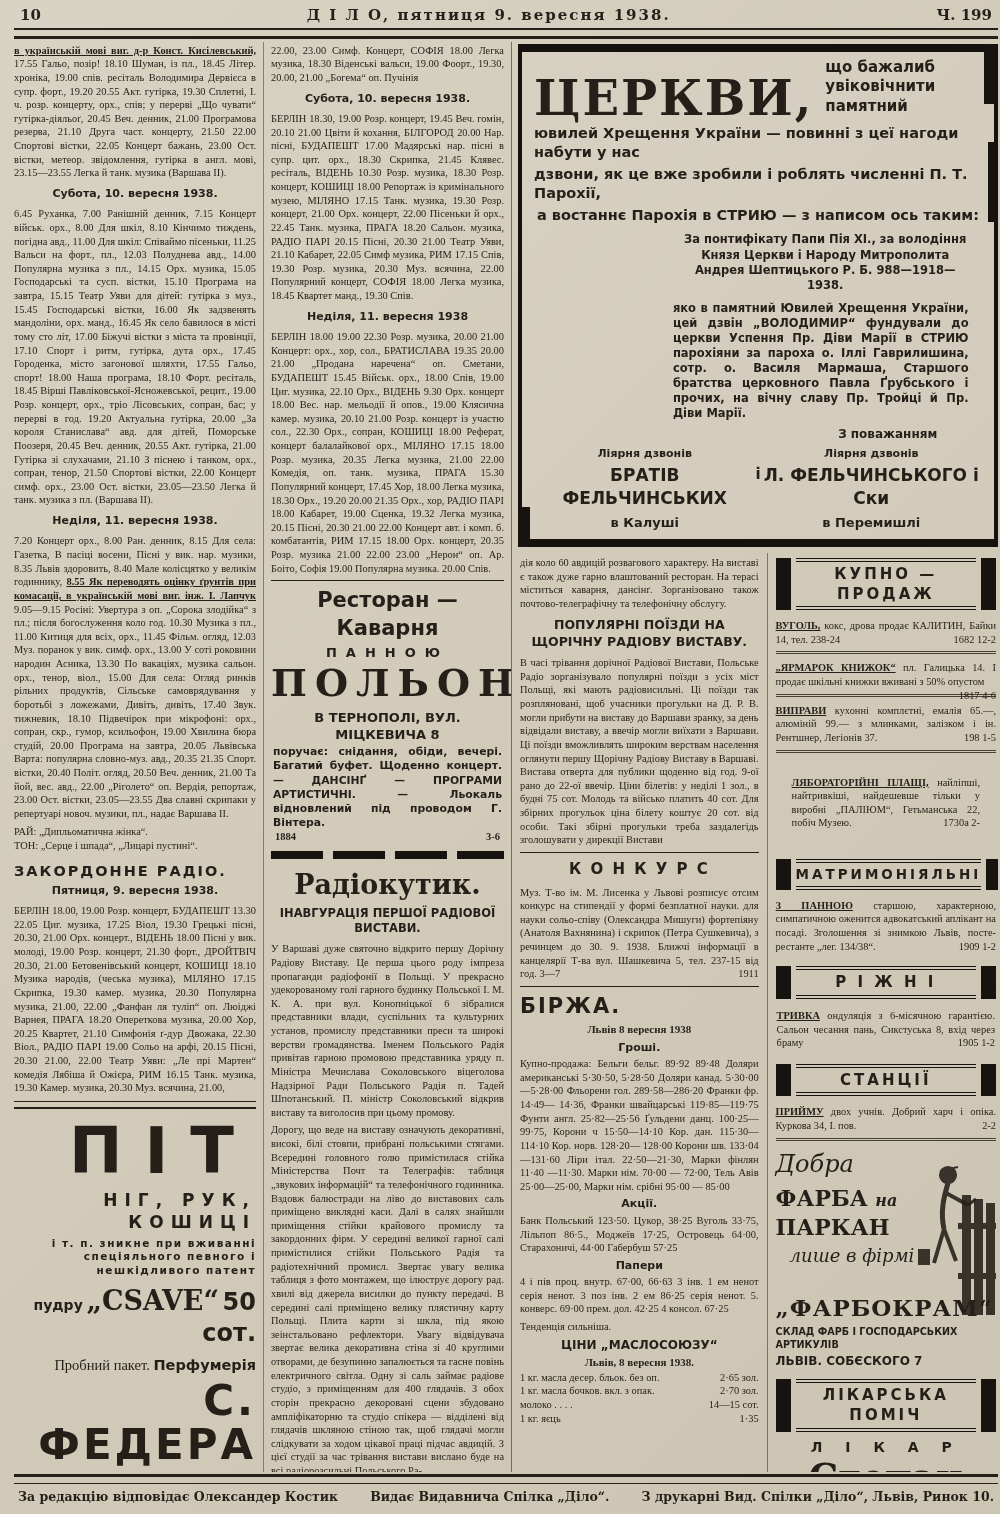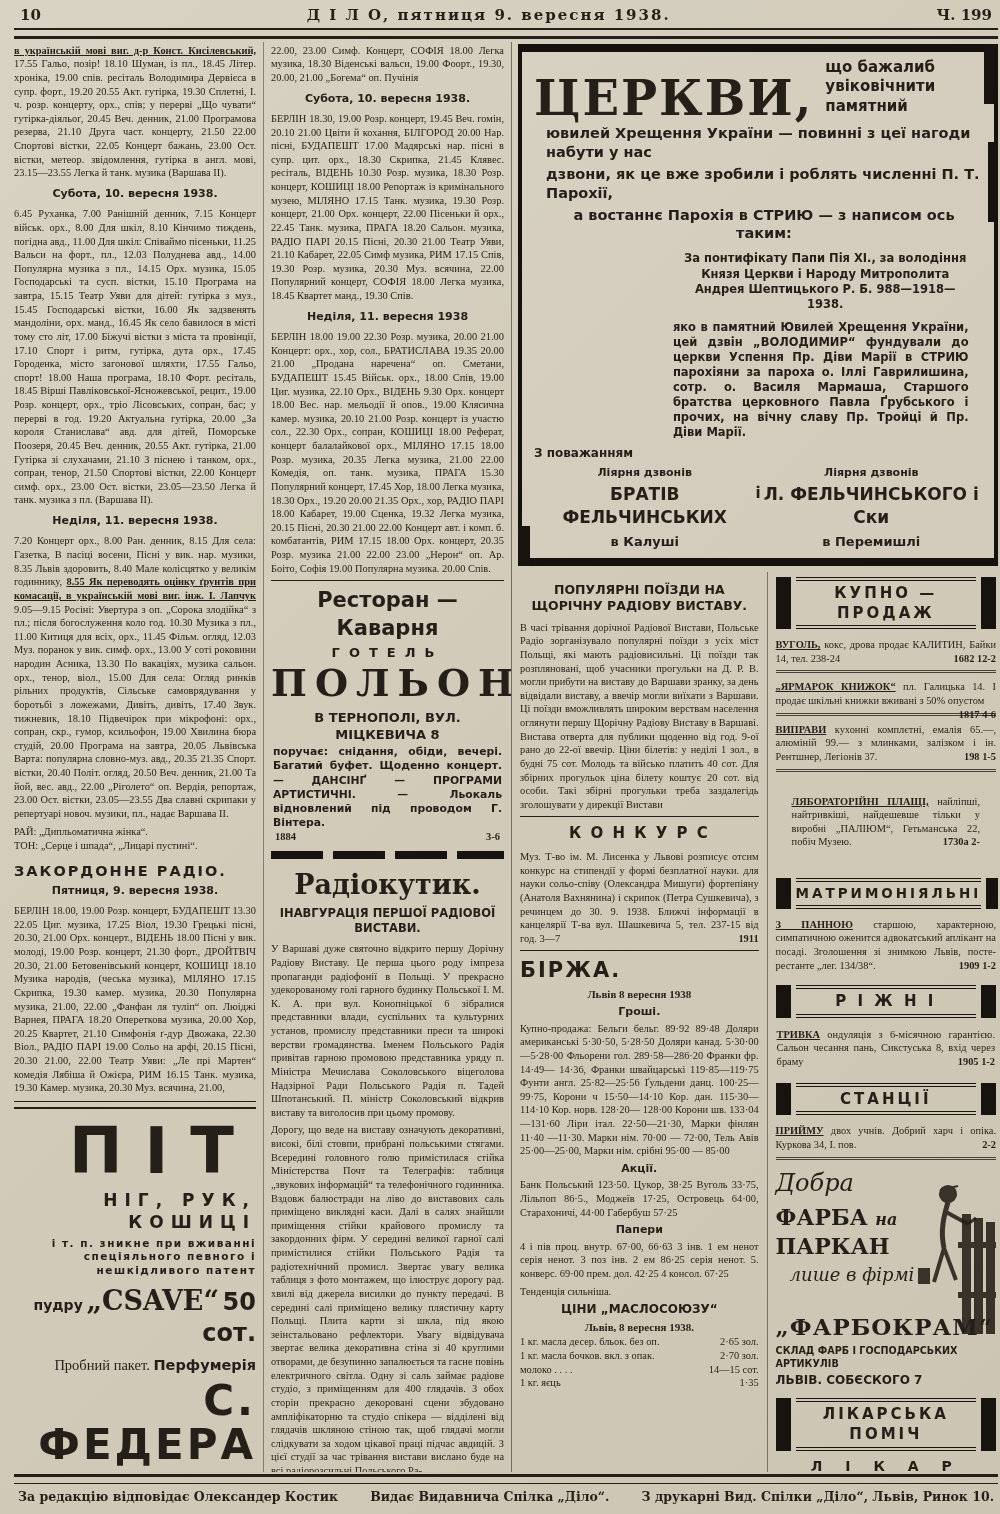--- a/index.html
+++ b/index.html
@@ -29,21 +29,21 @@
   .col1{flex:0 0 250px;padding:2px 7px 0 0;border-right:1px solid rgba(36,31,24,.45);}
   .col2{flex:0 0 248px;padding:2px 7px 0 7px;border-right:1px solid rgba(36,31,24,.55);}
   .rightzone{flex:1;padding:0 0 0 6px;display:flex;flex-direction:column;}
   .right-cols{display:flex;flex:1;overflow:hidden;}
   .col3{flex:0 0 52%;padding:3px 8px 0 2px;border-right:1px solid rgba(36,31,24,.5);}
   .col4{flex:1;padding:3px 2px 0 8px;}
   p.body{margin:0 0 4px 0;text-align:justify;}
   p.body .lead-bold{font-weight:bold;text-decoration:underline;}
   .day-head{font-family:"DejaVu Sans",sans-serif;font-weight:bold;font-size:11px;text-align:center;margin:7px 0 6px 0;}
   .sec-title{font-family:"DejaVu Sans",sans-serif;font-weight:bold;font-size:14.5px;letter-spacing:2px;margin:9px 0 3px 0;}
-  .adnum{float:right;font-weight:bold;}
+  .adnum{float:right;font-weight:normal;}
   
   .r1{border-top:1px solid #241f18;margin:5px 0;}
   .r2{height:5px;border-top:1px solid #241f18;border-bottom:2px solid #241f18;margin:6px 0;}
   .dashbar{height:8px;margin:7px 0;background:repeating-linear-gradient(90deg,#17130e 0px,#17130e 52px,rgba(23,19,14,0) 52px,rgba(23,19,14,0) 62px);}
   
   .banner{display:flex;align-items:stretch;margin:8px 0 6px 0;}
   .banner .blk{flex:0 0 15px;background:#17130e;}
   .banner .lbl{flex:1;text-align:center;font-family:"DejaVu Sans",sans-serif;font-weight:bold;
     font-size:15px;letter-spacing:3px;border-top:4px double #17130e;border-bottom:4px double #17130e;
     padding:3px 0 2px 0;margin:0 5px;}
@@ -72,25 +72,25 @@
   .polonia .numline{display:flex;justify-content:space-between;font-weight:bold;font-size:10.5px;padding:0 4px;}
   
   .rk-title{font-family:"DejaVu Serif",serif;font-weight:bold;font-size:27px;text-align:center;margin:8px 0 4px 0;}
   .rk-sub{font-family:"DejaVu Sans",sans-serif;font-weight:bold;font-size:11.5px;text-align:center;margin-bottom:6px;}
   
   .church{position:relative;border:4px solid #15110c;border-top-width:8px;border-bottom-width:8px;
     padding:6px 12px 8px 12px;margin:2px 0 6px 0;background:rgba(255,255,255,.05);}
   .church .hrow{display:flex;align-items:flex-end;}
   .church .hl{font-family:"DejaVu Serif",serif;font-weight:bold;font-size:48px;line-height:.9;letter-spacing:2px;}
   .church .lead{font-family:"DejaVu Sans",sans-serif;font-weight:bold;font-size:15px;padding:0 0 4px 12px;}
-  .church .ln{font-family:"DejaVu Sans",sans-serif;font-weight:bold;font-size:14.5px;margin-top:3px;margin-left:12px;}
+  .church .ln{font-family:"DejaVu Sans",sans-serif;font-weight:bold;font-size:14.5px;margin-top:3px;}
   .church .ln.c{ text-align:center;}
   .church .insc{font-family:"DejaVu Sans",sans-serif;font-weight:bold;font-size:11.5px;width:64%;margin:8px 0 0 33%;text-align:center;}
   .church .insc2{font-family:"DejaVu Sans",sans-serif;font-weight:bold;font-size:11.5px;width:66%;margin:8px 0 0 31%;text-align:justify;}
-  .church .sign{font-family:"DejaVu Sans",sans-serif;font-weight:bold;font-size:12px;margin:6px 10% 2px 0;}
+  .church .sign{font-family:"DejaVu Sans",sans-serif;font-weight:bold;font-size:12px;text-align:right;margin:6px 10% 2px 0;}
   .church .founders{display:flex;align-items:flex-start;margin-top:4px;}
   .church .fcol{flex:1;text-align:center;}
   .church .flabel{font-family:"DejaVu Sans",sans-serif;font-weight:bold;font-size:11px;}
   .church .fname{font-family:"DejaVu Sans",sans-serif;font-weight:bold;font-size:17px;margin-top:3px;}
   .church .fcity{font-family:"DejaVu Sans",sans-serif;font-weight:bold;font-size:13px;margin-top:5px;}
   .church .fconj{font-family:"DejaVu Sans",sans-serif;font-weight:bold;font-size:15px;padding-top:18px;}
   .artifact{position:absolute;background:#17130e;}
   
   .birza-title{font-family:"DejaVu Sans",sans-serif;font-weight:bold;font-size:21px;letter-spacing:2px;margin:6px 0 2px 0;}
   .birza-date{text-align:center;font-weight:bold;font-size:11px;margin:1px 0;}
@@ -166,21 +166,21 @@
 
       <div class="day-head">Субота, 10. вересня 1938.</div>
       <p class="body">БЕРЛІН 18.30, 19.00 Розр. концерт, 19.45 Веч. гомін, 20.10 21.00 Цвіти й кохання, БІЛГОРОД 20.00 Нар. пісні, БУДАПЕШТ 17.00 Мадярські нар. пісні в супр. цит. орх., 18.30 Скрипка, 21.45 Клявес. ресіталь, ВІДЕНЬ 10.30 Розр. музика, 18.30 Розр. концерт, КОШИЦІ 18.00 Репортаж із кримінального музею, МІЛЯНО 17.15 Танк. музика, 19.30 Розр. концерт, 21.00 Орх. концерт, 22.00 Пісеньки й орх., 22.45 Танк. музика, ПРАГА 18.20 Сальон. музика, РАДІО ПАРІ 20.15 Пісні, 20.30 21.00 Театр Уяви, 21.10 Кабарет, 22.05 Симф музика, РИМ 17.15 Спів, 19.30 Розр. музика, 20.30 Муз. всячина, 22.00 Популярний концерт, СОФІЯ 18.00 Легка музика, 18.45 Квартет манд., 19.30 Спів.</p>
 
       <div class="day-head">Неділя, 11. вересня 1938</div>
       <p class="body">БЕРЛІН 18.00 19.00 22.30 Розр. музика, 20.00 21.00 Концерт: орх., хор, сол., БРАТИСЛАВА 19.35 20.00 21.00 „Продана наречена“ оп. Сметани, БУДАПЕШТ 15.45 Військ. орх., 18.00 Спів, 19.00 Циг. музика, 22.10 Орх., ВІДЕНЬ 9.30 Орх. концерт 18.00 Вес. нар. мельодії й опов., 19.00 Клясична камер. музика, 20.10 21.00 Розр. концерт із участю сол., 22.30 Орх., сопран, КОШИЦІ 18.00 Реферат, концерт балалайкової орх., МІЛЯНО 17.15 18.00 Розр. музика, 20.35 Легка музика, 21.00 22.00 Комедія, оп. танк. музика, ПРАГА 15.30 Популярний концерт, 17.45 Хор, 18.00 Легка музика, 18.30 Орх., 19.20 20.00 21.35 Орх., хор, РАДІО ПАРІ 18.00 Кабарет, 19.00 Сценка, 19.32 Легка музика, 20.15 Пісні, 20.30 21.00 22.00 Концерт авт. і комп. б. комбатантів, РИМ 17.15 18.00 Орх. концерт, 20.35 Розр. музика 21.00 22.00 23.00 „Нерон“ оп. Ар. Боіто, Софія 19.00 Популярна музика. 20.00 Спів.</p>
 
       <div class="r1"></div>
       <div class="polonia">
         <div class="p1">Ресторан — Каварня</div>
-        <div class="p2">ГОТЕЛЬ</div>
+        <div class="p2">ПАННОЮ</div>
         <div class="nm">ПОЛЬОНІЯ</div>
         <div class="p3">В ТЕРНОПОЛІ, ВУЛ. МІЦКЕВИЧА 8</div>
         <div class="bd">поручає: снідання, обіди, вечері. Багатий буфет. Щоденно концерт. — ДАНСІНҐ — ПРОГРАМИ АРТИСТИЧНІ. — Льокаль відновлений під проводом Г. Вінтера.</div>
         <div class="numline">
           <span>1884</span>
           <span>3-6</span>
         </div>
       </div>
       <div class="dashbar"></div>
 
@@ -217,20 +217,21 @@
             <div class="flabel">Ліярня дзвонів</div>
             <div class="fname">Л. ФЕЛЬЧИНСЬКОГО і Ски</div>
             <div class="fcity">в Перемишлі</div>
           </div>
         </div>
       </div>
 
       <div class="right-cols">
 
         <section class="col col3">
+          <p class="body">дія коло 60 авдицій розвагового характеру. На виставі є також дуже гарно влаштований ресторан. На терасі міститься каварня, дансінґ. Зорганізовано також почтово-телеграфічну та телефонічну обслугу.</p>
 
           <div class="day-head" style="font-size:12.5px;">ПОПУЛЯРНІ ПОЇЗДИ НА ЩОРІЧНУ РАДІОВУ ВИСТАВУ.</div>
           <p class="body">В часі трівання дорічної Радіової Вистави, Польське Радіо зорганізувало популярні поїзди з усіх міст Польщі, які мають радіовисильні. Ці поїзди так розпляновані, щоб учасники прогульки на Д. Р. В. могли прибути на виставу до Варшави зранку, за день відвідали виставу, а ввечір могли виїхати з Варшави. Ці поїзди вможливлять широким верствам населення оглянути першу Щорічну Радіову Виставу в Варшаві. Вистава отверта для публики щоденно від год. 9-ої рано до 22-ої ввечір. Ціни білетів: у неділі 1 зол., в будні 75 сот. Молодь та військо платить 40 сот. Для збірних прогульок ціна білету коштує 20 сот. від особи. Такі збірні прогульки треба заздалегідь зголошувати у дирекції Вистави</p>
 
           <div class="r1"></div>
           <div class="day-head" style="font-size:15px;letter-spacing:2px;">К О Н К У Р С</div>
           <p class="body"><span>Муз. Т-во ім. М. Лисенка у Львові розписує отсим конкурс на стипендії у формі безплатної науки. для науки сольо-співу (Олександра Мишуги) фортепіяну (Анатоля Вахнянина) і скрипок (Петра Сушкевича), з речинцем до 30. 9. 1938. Ближчі інформації в канцелярії Т-ва вул. Шашкевича 5, тел. 237-15 від год. 3—7</span> <span class="adnum">1911</span></p>
 
           <div class="r1"></div>
           <div class="birza-title">БІРЖА.</div>

